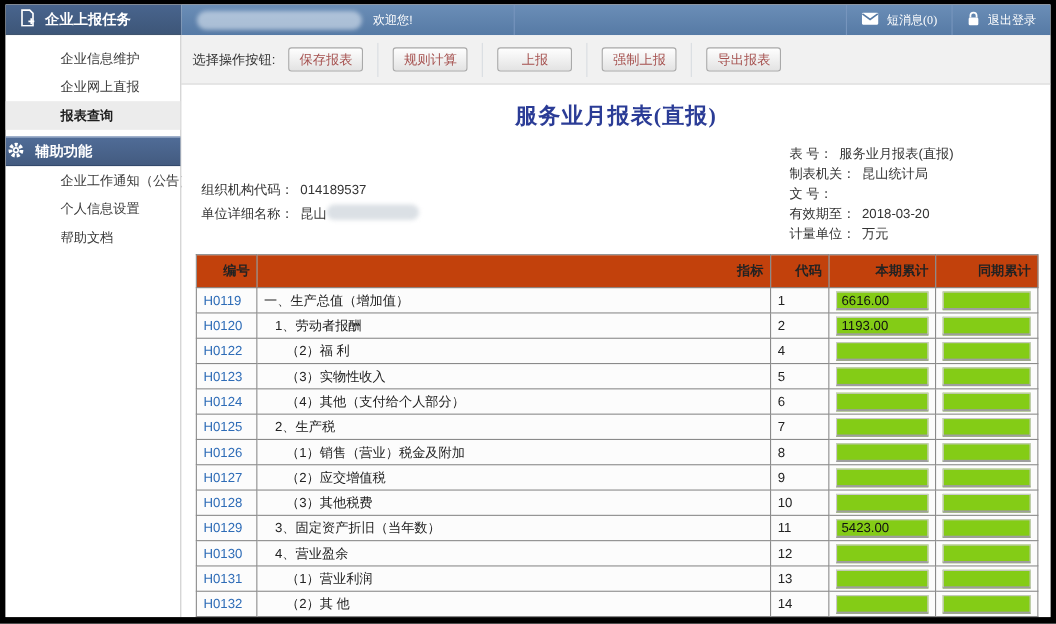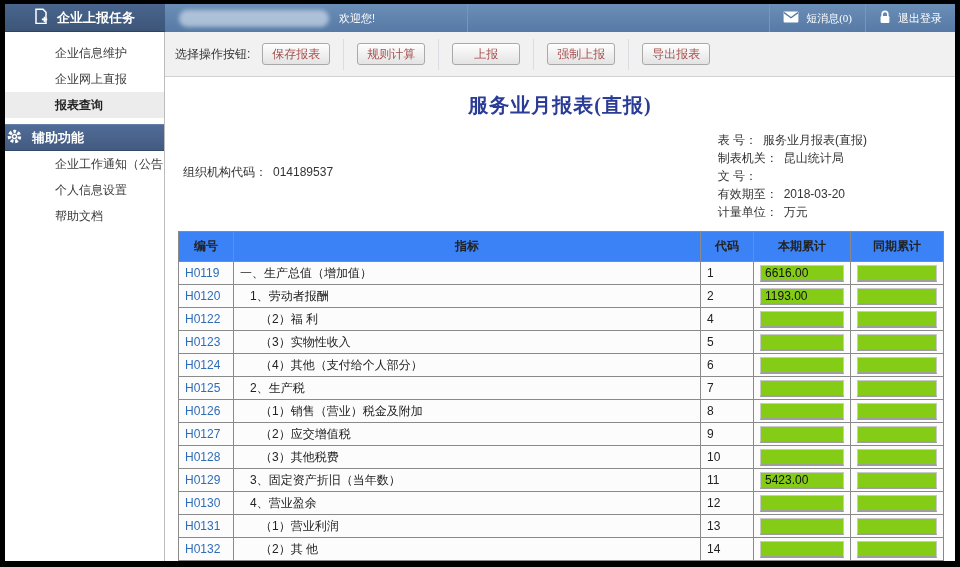--- a/index.html
+++ b/index.html
@@ -15,21 +15,21 @@
     background:#fff; overflow:hidden; display:flex; flex-direction:column;
   }
 
   
   .toprow { display:flex; height:28px; flex-shrink:0; }
   .brand {
     width:160px; flex-shrink:0;
     background:linear-gradient(#49658e,#3d5678);
     border-bottom:1px solid #2e4360;
     color:#fff; font-weight:bold; font-size:13px;
-    display:flex; align-items:center; gap:9px; padding-left:29px;
+    display:flex; align-items:center; gap:9px; padding-left:13px;
   }
   .topbar {
     flex:1; background:linear-gradient(#6b8eb7,#567aa5);
     display:flex; align-items:center; color:#fff; font-size:11px;
   }
   .redact-blob {
     width:150px; height:17px; margin-left:14px; border-radius:9px;
     background:rgba(235,242,250,.55); filter:blur(2px);
   }
   .welcome-text { margin-left:10px; }
@@ -92,23 +92,23 @@
     display:inline-block; width:84px; height:14px; vertical-align:-2px;
     background:rgba(190,198,208,.55); border-radius:7px; filter:blur(2px);
   }
 
   
   table.report {
     border-collapse:collapse; table-layout:fixed;
     width:765px; margin:10px 0 0 13px;
   }
   table.report th {
-    background:#3b82f6; border:1px solid #8a8a8a;
+    background:#c2410c; border:1px solid #8a8a8a;
     font-size:12px; font-weight:bold; color:#222;
-    text-align:center; padding:6px 6px; white-space:nowrap;
+    text-align:right; padding:6px 6px; white-space:nowrap;
   }
   table.report td {
     border:1px solid #8a8a8a; font-size:12px; color:#222;
     height:23px; padding:0 6px; white-space:nowrap; overflow:hidden;
     background:#fcfcfc;
   }
   td.code-cell a { color:#2e6cb7; text-decoration:none; cursor:pointer; }
   td.value-cell { padding:2px 3px 3px 3px; background:#f4f4f4; }
   .cell-input {
     height:17px; line-height:15px; background:#84cc16;
@@ -199,20 +199,23 @@
       </div>
 
       <div class="content">
         <div class="report-title">服务业月报表(直报)</div>
 
         <div class="meta">
           <div class="meta-left">
             <div class="meta-line">
               <span class="lbl">组织机构代码：</span><span>014189537</span>
             </div>
+            <div class="meta-line">
+              <span class="lbl">单位详细名称：</span><span>昆山</span><span class="inline-redact"></span>
+            </div>
           </div>
           <div class="meta-right">
             <div class="meta-line">
               <span class="lbl">表 号：</span><span>服务业月报表(直报)</span>
             </div>
             <div class="meta-line">
               <span class="lbl">制表机关：</span><span>昆山统计局</span>
             </div>
             <div class="meta-line">
               <span class="lbl">文 号：</span><span></span>

